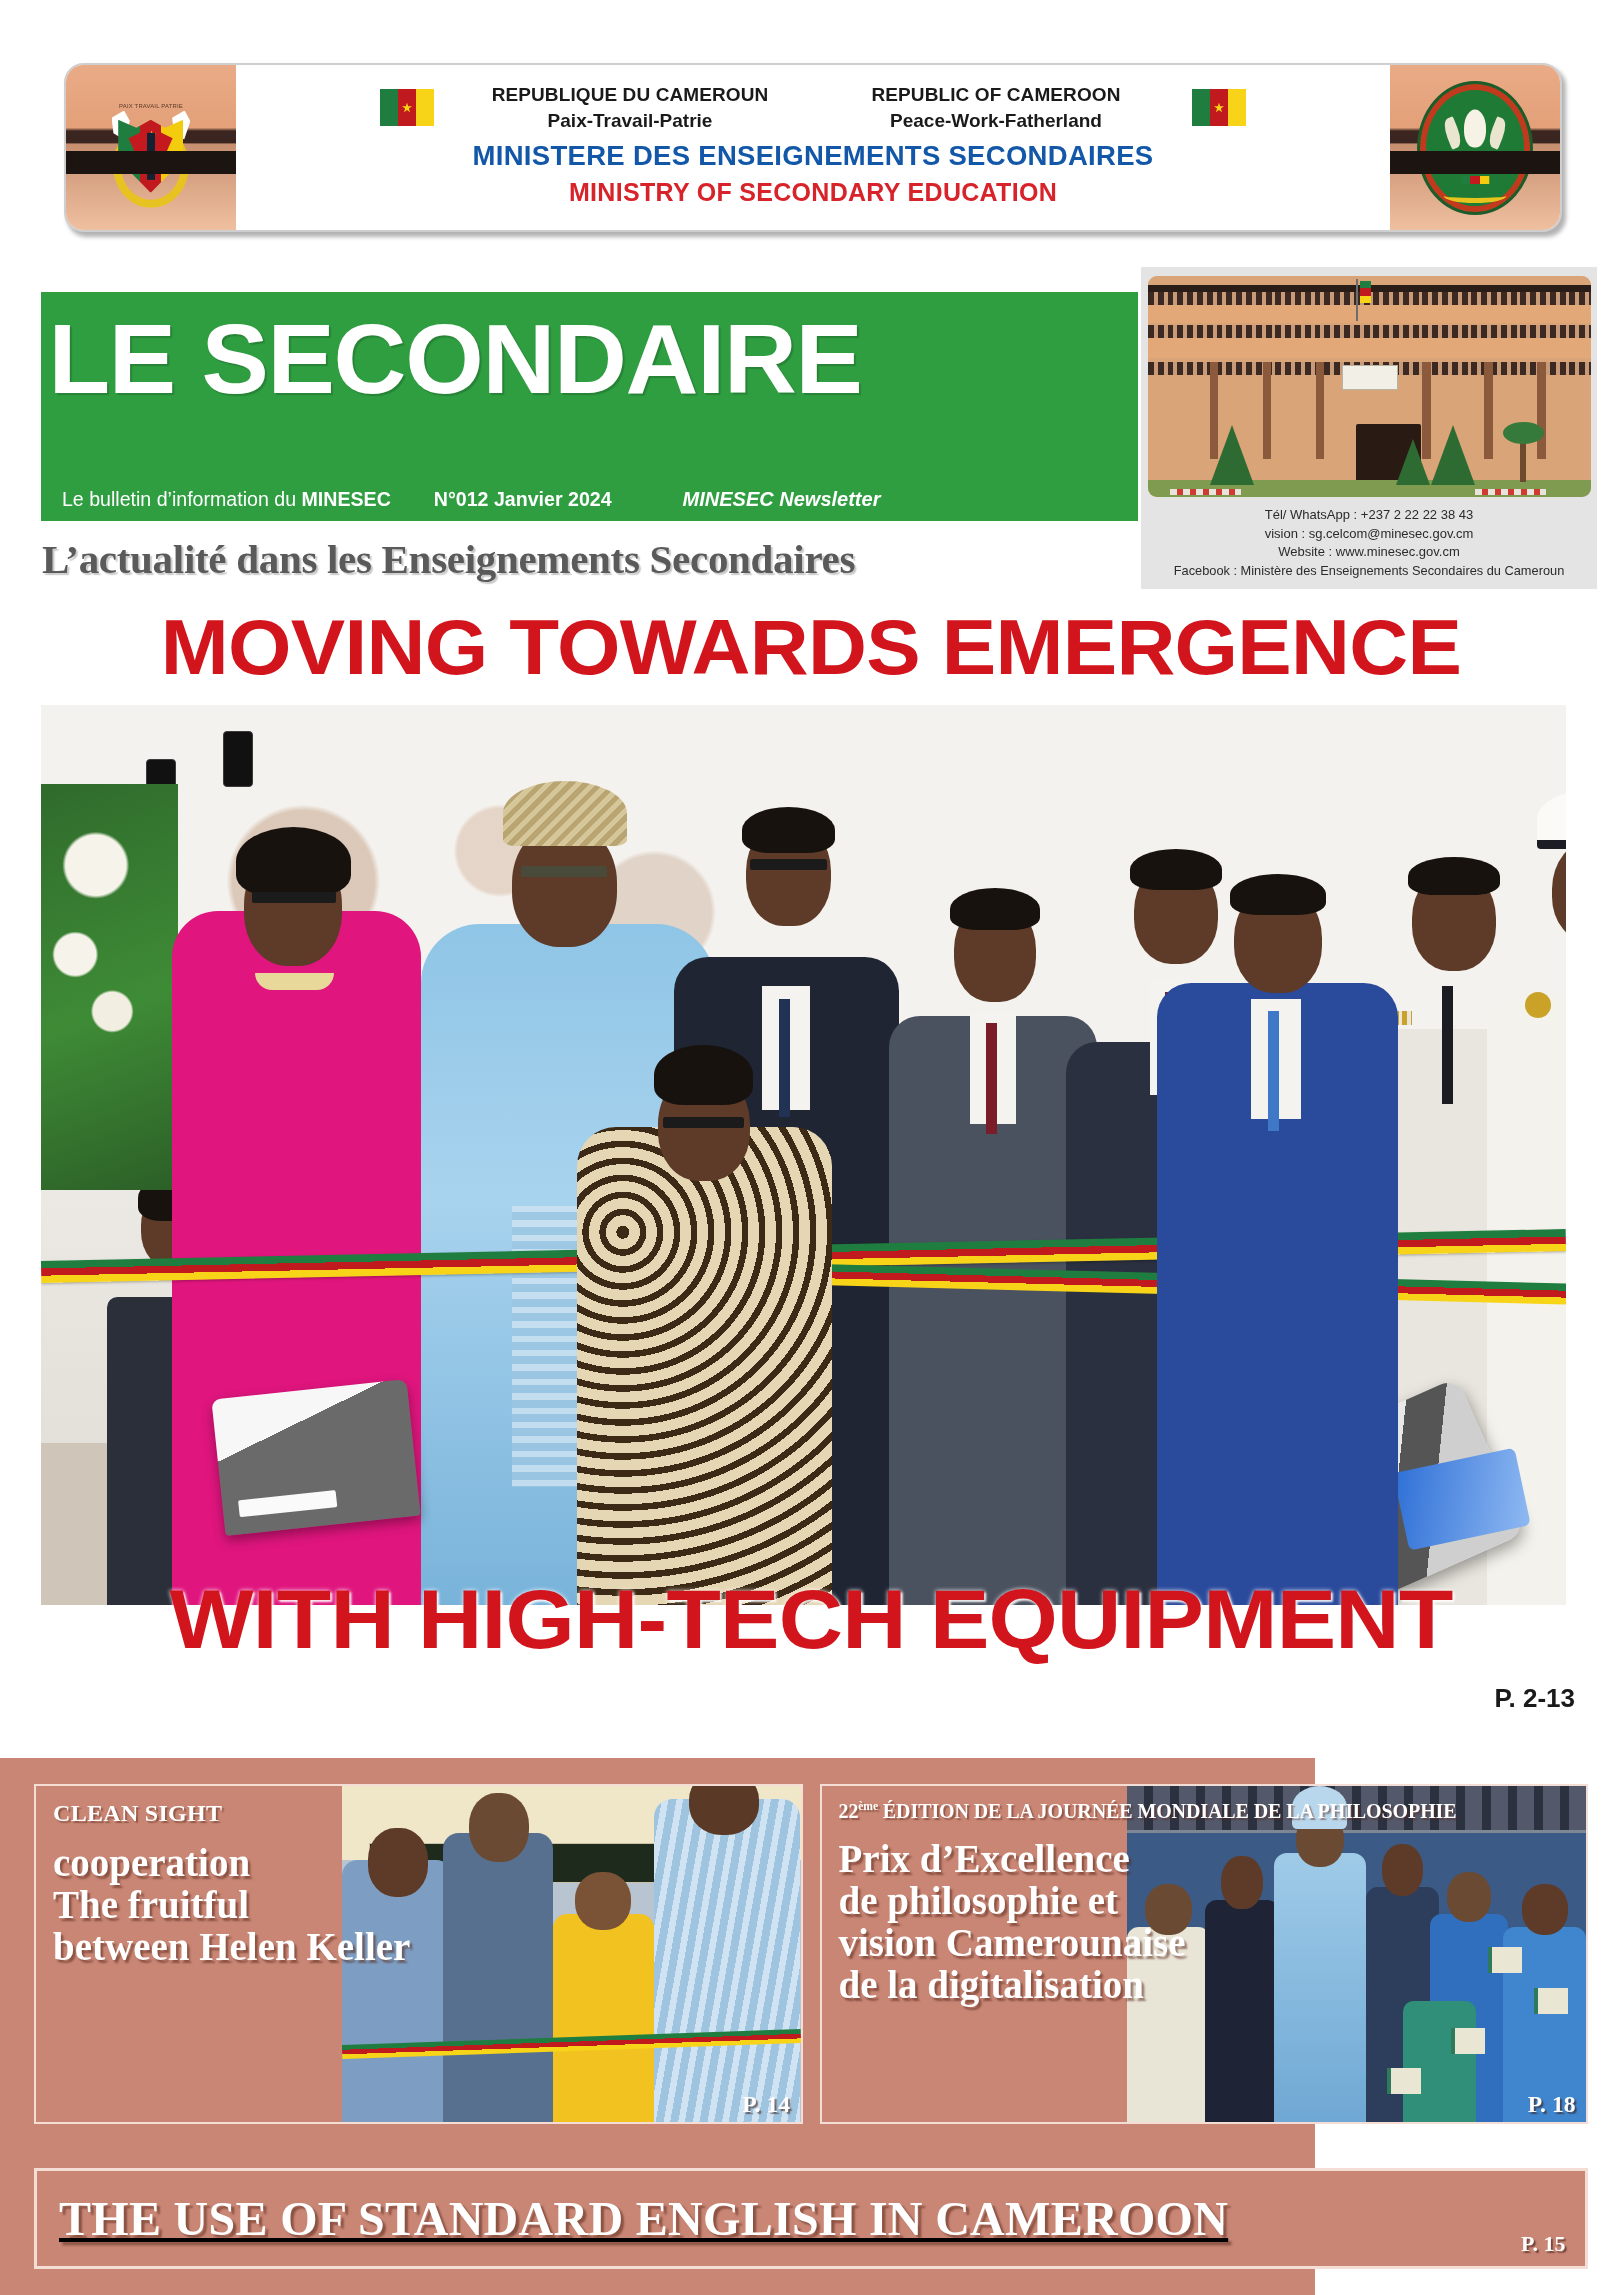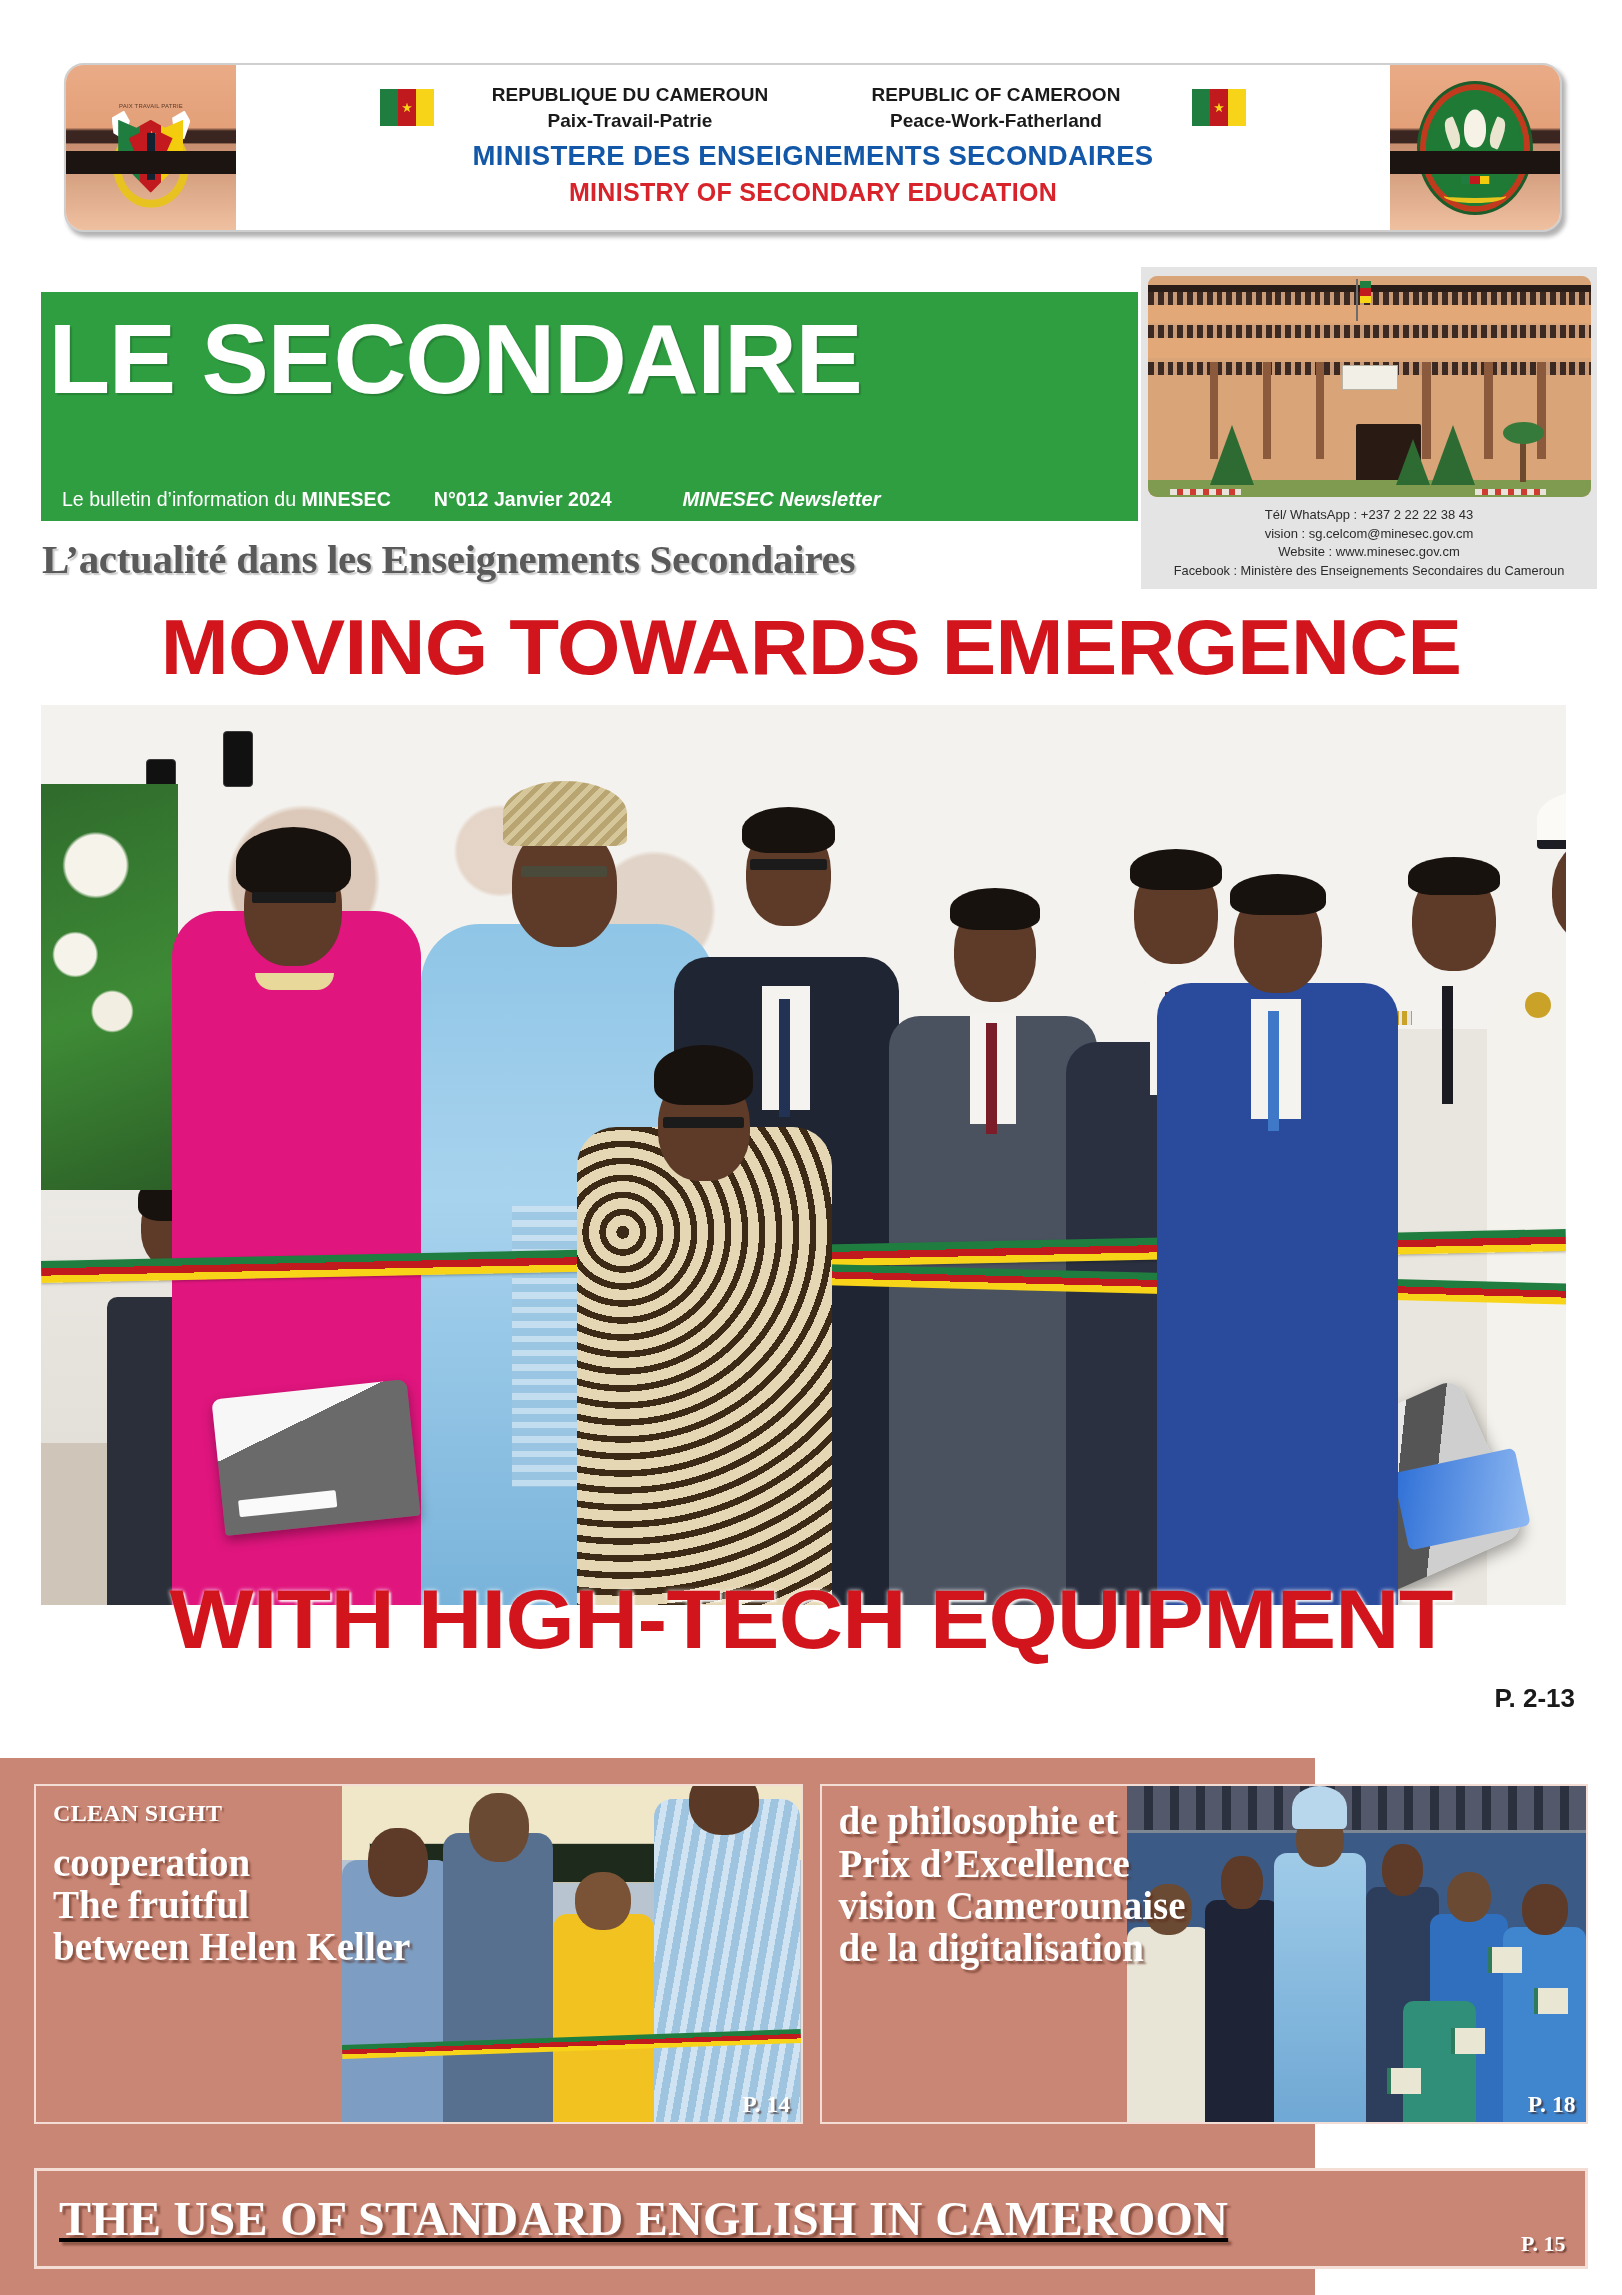--- a/index.html
+++ b/index.html
@@ -660,23 +660,24 @@
           <div class="sp-person" style="left:82%;width:18%;height:58%;background:#3f86cf;border-radius:11.8px 11.8px 0 0;">
             <div style="position:absolute;left:22%;top:-22%;width:56%;height:26%;background:#5d3b28;border-radius:46%;"></div>
           </div>
           <div class="sp-person" style="left:60%;width:16%;height:36%;background:#2f8f78;border-radius:10.5px 10.5px 0 0;"></div>
           <div class="sp-cert" style="right:14%;top:48%;"></div>
           <div class="sp-cert" style="right:4%;top:60%;"></div>
           <div class="sp-cert" style="right:22%;top:72%;"></div>
           <div class="sp-cert" style="right:36%;top:84%;"></div>
         </div>
         <div class="story-text">
+          <div class="kicker wide"><span>22</span><sup>ème</sup><span> ÉDITION DE LA JOURNÉE MONDIALE DE LA PHILOSOPHIE</span></div>
           <div class="story-headline">
+            <div>Prix d’Excellence</div>
             <div>de philosophie et</div>
-            <div>Prix d’Excellence</div>
             <div>vision Camerounaise</div>
             <div>de la digitalisation</div>
           </div>
         </div>
         <div class="page-ref">P. 18</div>
       </div>
 
     </div>
   </div>
 

